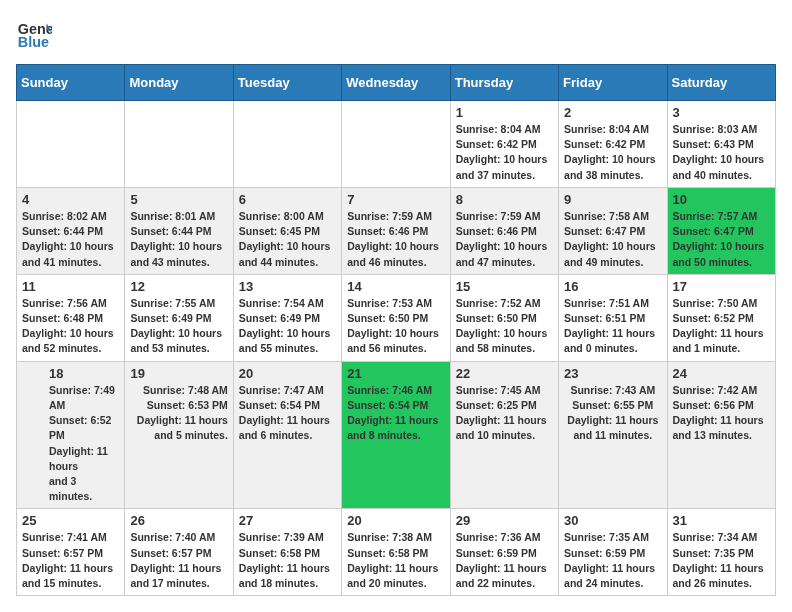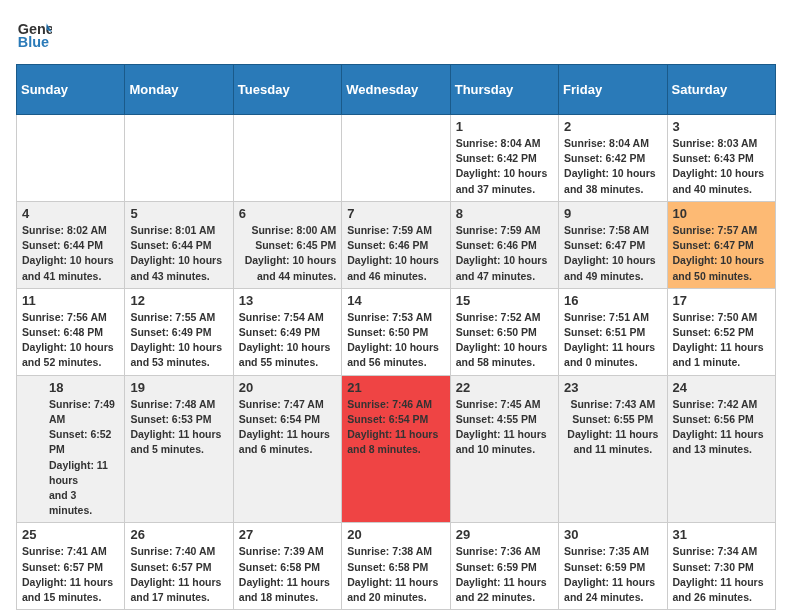--- a/index.html
+++ b/index.html
@@ -40,21 +40,21 @@
     .calendar {
       width: 100%;
       border-collapse: collapse;
       border: 1px solid #ccc;
     }
     .calendar th {
       background-color: #2a7ab8;
       color: #fff;
       font-size: 13px;
       font-weight: bold;
-      padding: 17px 4px;
+      padding: 10px 4px;
       text-align: left;
       border: 1px solid #1a5a8a;
     }
     .calendar td {
       border: 1px solid #ccc;
       vertical-align: top;
       padding: 4px 5px;
       font-size: 10.5px;
       color: #333;
       width: calc(100% / 7);
@@ -147,21 +147,21 @@
         </td>
         <td style="background: rgb(240, 240, 240);">
           <div class="day-number">5</div>
           <div class="day-info" style="white-space: pre-line;">Sunrise: 8:01 AM
 Sunset: 6:44 PM
 Daylight: 10 hours
 and 43 minutes.</div>
         </td>
         <td style="background: rgb(240, 240, 240);">
           <div class="day-number">6</div>
-          <div class="day-info" style="white-space: pre-line; text-align: right;">Sunrise: 8:00 AM
+          <div class="day-info" style="white-space: pre-line;">Sunrise: 8:00 AM
 Sunset: 6:45 PM
 Daylight: 10 hours
 and 44 minutes.</div>
         </td>
         <td style="background: rgb(240, 240, 240);">
           <div class="day-number">7</div>
           <div class="day-info" style="white-space: pre-line;">Sunrise: 7:59 AM
 Sunset: 6:46 PM
 Daylight: 10 hours
 and 46 minutes.</div>
@@ -173,21 +173,21 @@
 Daylight: 10 hours
 and 47 minutes.</div>
         </td>
         <td style="background: rgb(240, 240, 240);">
           <div class="day-number">9</div>
           <div class="day-info" style="white-space: pre-line;">Sunrise: 7:58 AM
 Sunset: 6:47 PM
 Daylight: 10 hours
 and 49 minutes.</div>
         </td>
-        <td style="background: #fdba74;">
+        <td style="background: #22c55e;">
           <div class="day-number">10</div>
           <div class="day-info" style="white-space: pre-line;">Sunrise: 7:57 AM
 Sunset: 6:47 PM
 Daylight: 10 hours
 and 50 minutes.</div>
         </td>
       </tr>
       <tr>
         <td>
           <div class="day-number">11</div>
@@ -242,43 +242,43 @@
       <tr>
         <td style="background: rgb(240, 240, 240); padding-left: 32px;">
           <div class="day-number">18</div>
           <div class="day-info" style="white-space: pre-line;">Sunrise: 7:49 AM
 Sunset: 6:52 PM
 Daylight: 11 hours
 and 3 minutes.</div>
         </td>
         <td style="background: rgb(240, 240, 240);">
           <div class="day-number">19</div>
-          <div class="day-info" style="white-space: pre-line;">Sunrise: 7:48 AM
+          <div class="day-info" style="white-space: pre-line; text-align: right;">Sunrise: 7:48 AM
 Sunset: 6:53 PM
 Daylight: 11 hours
 and 5 minutes.</div>
         </td>
         <td style="background: rgb(240, 240, 240);">
           <div class="day-number">20</div>
           <div class="day-info" style="white-space: pre-line;">Sunrise: 7:47 AM
 Sunset: 6:54 PM
 Daylight: 11 hours
 and 6 minutes.</div>
         </td>
-        <td style="background: #ef4444;">
+        <td style="background: #22c55e;">
           <div class="day-number">21</div>
           <div class="day-info" style="white-space: pre-line;">Sunrise: 7:46 AM
 Sunset: 6:54 PM
 Daylight: 11 hours
 and 8 minutes.</div>
         </td>
         <td style="background: rgb(240, 240, 240); margin-left: 44px;">
           <div class="day-number">22</div>
           <div class="day-info" style="white-space: pre-line;">Sunrise: 7:45 AM
-Sunset: 4:55 PM
+Sunset: 6:25 PM
 Daylight: 11 hours
 and 10 minutes.</div>
         </td>
         <td style="background: rgb(240, 240, 240);">
           <div class="day-number">23</div>
           <div class="day-info" style="white-space: pre-line; text-align: center;">Sunrise: 7:43 AM
 Sunset: 6:55 PM
 Daylight: 11 hours
 and 11 minutes.</div>
         </td>
@@ -329,19 +329,19 @@
         <td>
           <div class="day-number">30</div>
           <div class="day-info" style="white-space: pre-line;">Sunrise: 7:35 AM
 Sunset: 6:59 PM
 Daylight: 11 hours
 and 24 minutes.</div>
         </td>
         <td>
           <div class="day-number">31</div>
           <div class="day-info" style="white-space: pre-line;">Sunrise: 7:34 AM
-Sunset: 7:30 PM
+Sunset: 7:35 PM
 Daylight: 11 hours
 and 26 minutes.</div>
         </td>
       </tr>
     </tbody>
 </table>
 
 </body></html>

